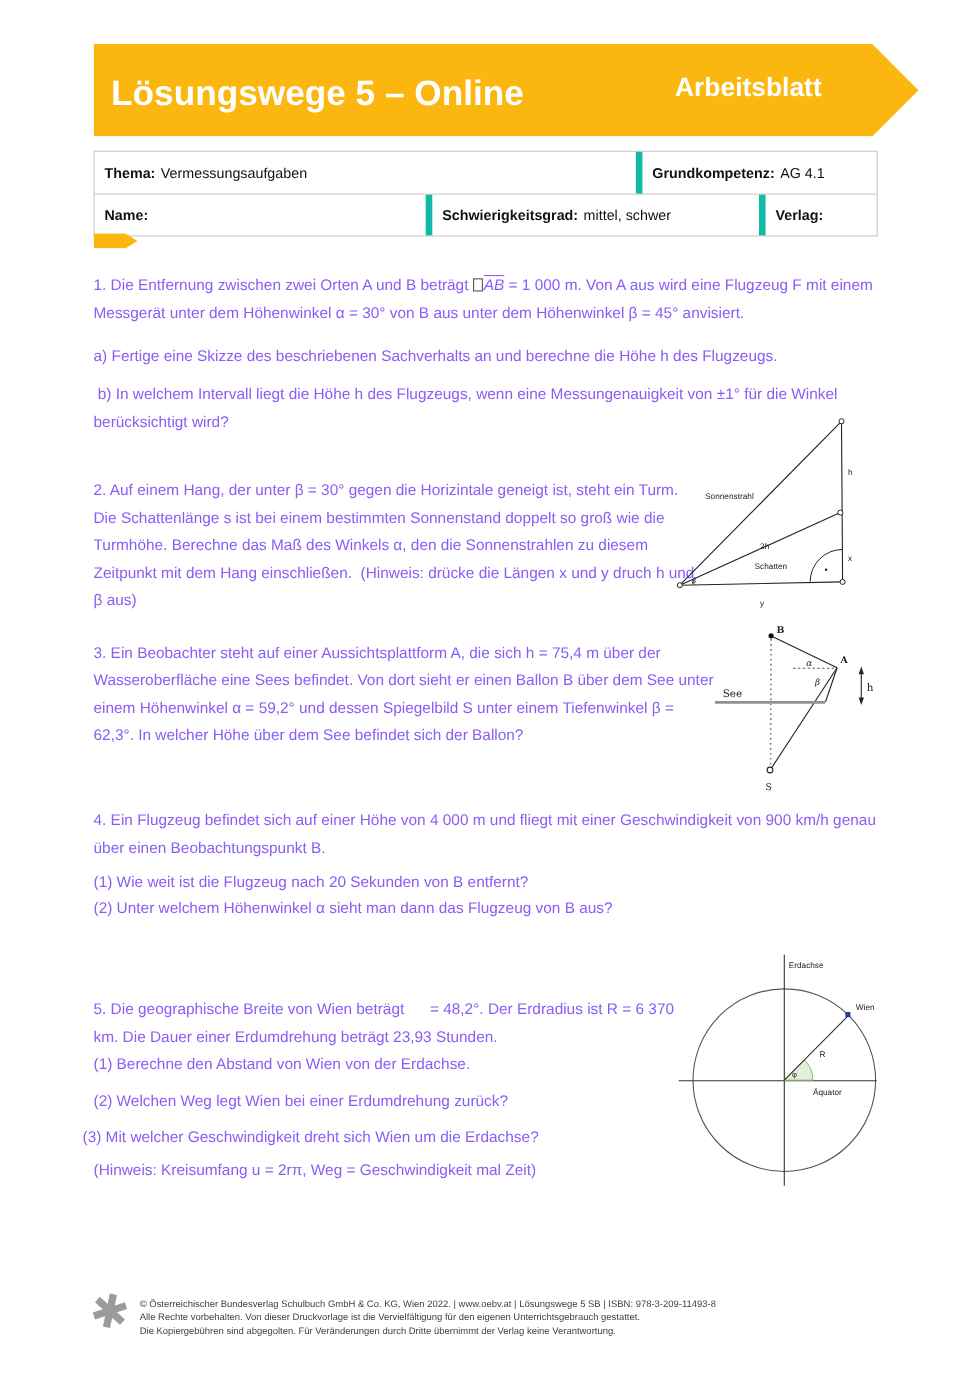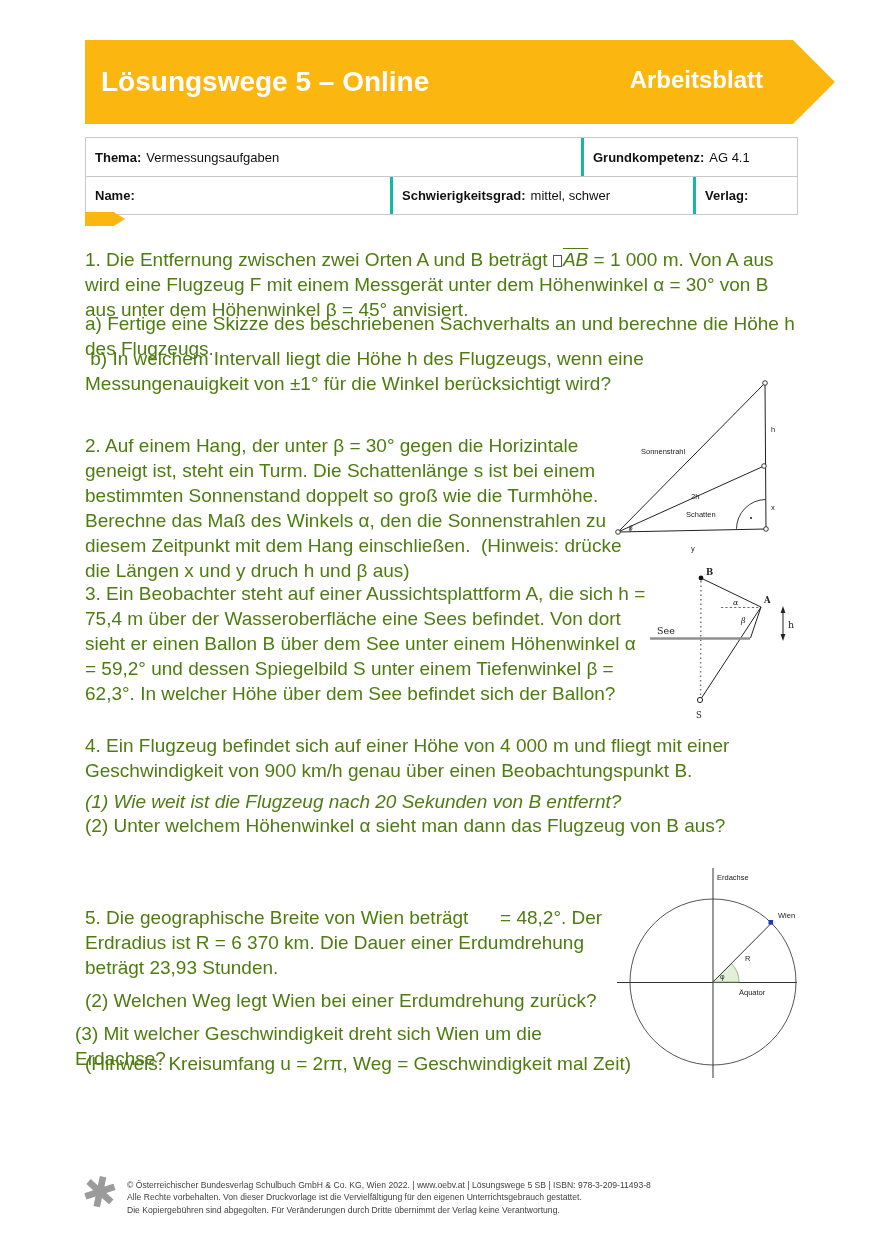--- a/index.html
+++ b/index.html
@@ -2,37 +2,37 @@
 <html style="--accent: #FBB710;"><head>
 <meta charset="utf-8">
 <style>
   html,body{margin:0;padding:0;background:#fff;}
   .page{position:relative;width:890px;height:1259px;background:#fff;overflow:hidden;
         font-family:"Liberation Sans",sans-serif;color:#111;}
   
   .banner{position:absolute;left:85px;top:40px;width:750px;height:84px;
           background:var(--accent,#FBB710);
           clip-path:polygon(0 0,calc(100% - 42px) 0,100% 50%,calc(100% - 42px) 100%,0 100%);}
-  .banner-title{position:absolute;left:16px;top:26px;font-size:28px;font-weight:bold;color:#fff;}
-  .banner-type{position:absolute;right:72px;top:26px;font-size:24px;font-weight:bold;color:#fff;}
+  .banner-title{position:absolute;left:16px;top:26px;font-size:32px;font-weight:bold;color:#fff;}
+  .banner-type{position:absolute;right:88px;top:26px;font-size:24px;font-weight:bold;color:#fff;}
   
   .meta{position:absolute;left:85px;top:137px;width:713px;border:1px solid #c9c9c9;box-sizing:border-box;}
   .meta-row{display:flex;height:38px;box-sizing:border-box;}
   .meta-row + .meta-row{border-top:1px solid #c9c9c9;}
   .meta-cell{box-sizing:border-box;padding:0 0 0 9px;display:flex;align-items:center;
-             font-size:13px;border-right:3px solid #14b8a6;}
+             font-size:13px;border-right:6px solid #14b8a6;}
   .meta-cell:last-child{border-right:none;}
   .meta-cell b{margin-right:5px;}
   .c-thema{width:498px;} .c-gk{width:213px;text-align:center;}
   .c-name{width:307px;} .c-sg{width:303px;} .c-kl{width:101px;}
   .tab-arrow{position:absolute;left:85px;top:212px;width:40px;height:14px;
              background:var(--accent,#FBB710);
              clip-path:polygon(0 0,72% 0,100% 50%,72% 100%,0 100%);}
   
-  .txt{position:absolute;font-size:19px;line-height:25px;white-space:pre-wrap;color:#4d7c0f;}
+  .txt{position:absolute;font-size:14px;line-height:25px;white-space:pre-wrap;color:#8b5cf6;}
   .ov{font-style:italic;text-decoration:overline;}
   .boxglyph{display:inline-block;width:7px;height:10px;border:1px solid #555;
             vertical-align:-1px;margin-right:1px;}
   
   .diag{position:absolute;}
   .diag text{font-family:"Liberation Sans",sans-serif;fill:#222;}
   .diag .serif{font-family:"DejaVu Serif","Liberation Serif",serif;}
   .diag .it{font-style:italic;}
   
   .footer-logo{position:absolute;left:82px;top:1172px;font-size:42px;color:#9b9b9b;
@@ -117,24 +117,25 @@
     <text x="61" y="15" font-size="8.5" class="serif" font-weight="bold">B</text>
     <text x="119" y="43" font-size="8.5" class="serif" font-weight="bold">A</text>
     <text x="51" y="158" font-size="8.5" class="serif">S</text>
     <text x="12" y="74" font-size="9.5" class="serif">See</text>
     <text x="88" y="45" font-size="8" class="serif it">α</text>
     <text x="96" y="63" font-size="8" class="serif it">β</text>
     <text x="143" y="68" font-size="9.5" class="serif">h</text>
   </svg>
 
   <div class="txt" style="left:85px;top:733px;width:715px;">4. Ein Flugzeug befindet sich auf einer Höhe von 4 000 m und fliegt mit einer Geschwindigkeit von 900 km/h genau über einen Beobachtungspunkt B.</div>
-  <div class="txt" style="left:85px;top:789px;width:715px;font-style:italic;">(1) Wie weit ist die Flugzeug nach 20 Sekunden von B entfernt?</div>
+  <div class="txt" style="left:85px;top:789px;width:715px;">(1) Wie weit ist die Flugzeug nach 20 Sekunden von B entfernt?</div>
   <div class="txt" style="left:85px;top:813px;width:715px;">(2) Unter welchem Höhenwinkel α sieht man dann das Flugzeug von B aus?</div>
 
   <div class="txt" style="left:85px;top:893px;width:550px;margin-top:12px;">5. Die geographische Breite von Wien beträgt      = 48,2°. Der Erdradius ist R = 6 370 km. Die Dauer einer Erdumdrehung beträgt 23,93 Stunden.</div>
+  <div class="txt" style="left:85px;top:955px;width:550px;">(1) Berechne den Abstand von Wien von der Erdachse.</div>
   <div class="txt" style="left:85px;top:988px;width:550px;">(2) Welchen Weg legt Wien bei einer Erdumdrehung zurück?</div>
   <div class="txt" style="left:75px;top:1021px;width:550px;">(3) Mit welcher Geschwindigkeit dreht sich Wien um die Erdachse?</div>
   <div class="txt" style="left:85px;top:1051px;width:550px;">(Hinweis: Kreisumfang u = 2rπ, Weg = Geschwindigkeit mal Zeit)</div>
   <svg class="diag" style="left:615px;top:865px;" width="200" height="215" viewBox="0 0 200 215">
     <circle cx="98" cy="117" r="83" fill="none" stroke="#555" stroke-width="1"></circle>
     <line x1="98" y1="3" x2="98" y2="213" stroke="#333" stroke-width="1"></line>
     <line x1="2" y1="117.5" x2="182" y2="117.5" stroke="#333" stroke-width="1"></line>
     <path d="M98 117 L124 117 A26 26 0 0 0 116.4 98.6 Z" fill="#e2efd9" stroke="#86a96f" stroke-width="0.8"></path>
     <line x1="98" y1="117" x2="156" y2="58.5" stroke="#333" stroke-width="1"></line>
     <rect x="153.5" y="55" width="4.6" height="4.6" fill="#1f3db0"></rect>

